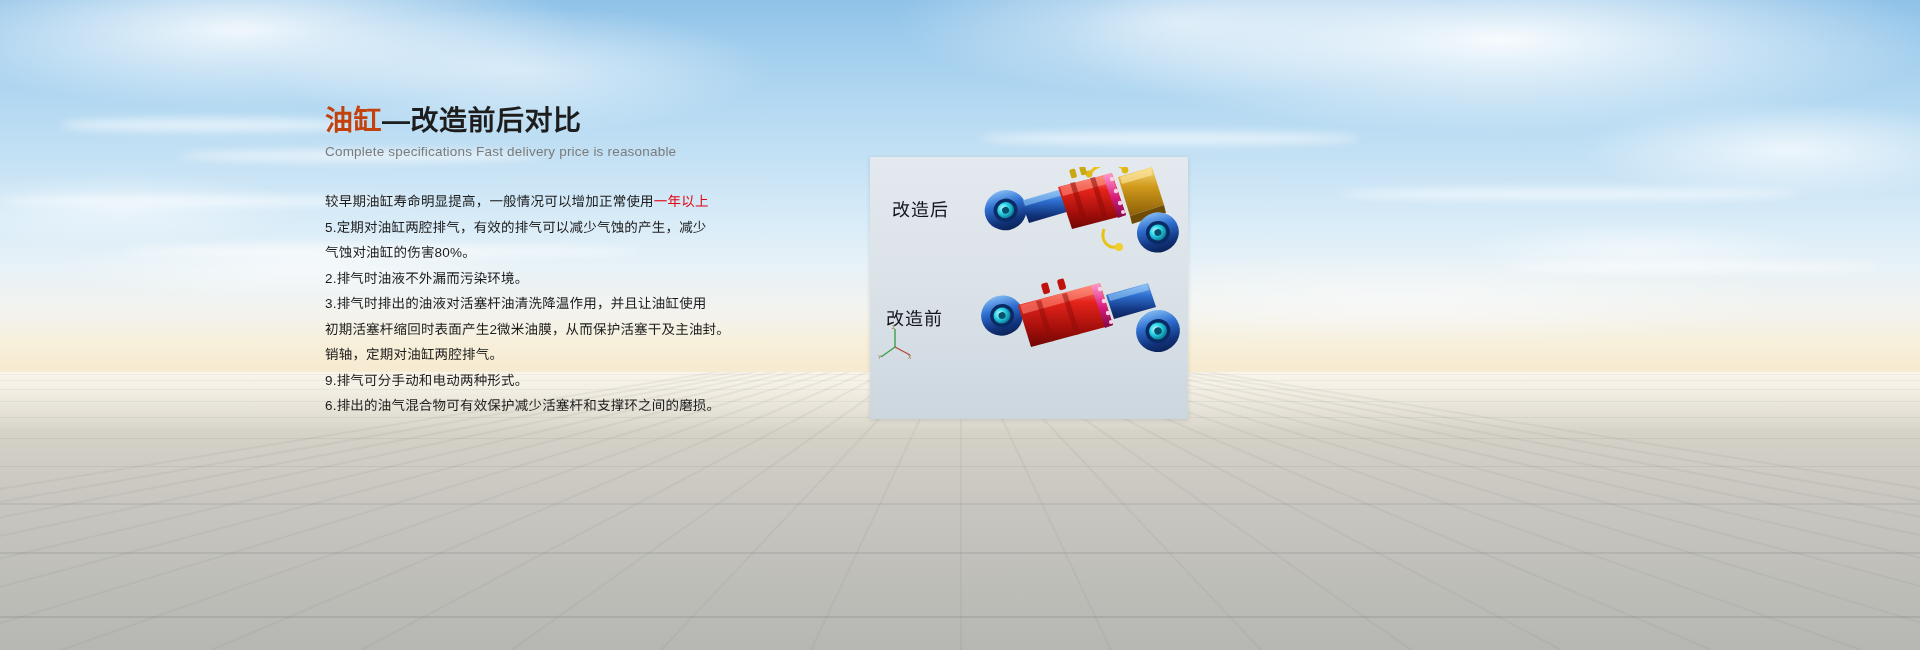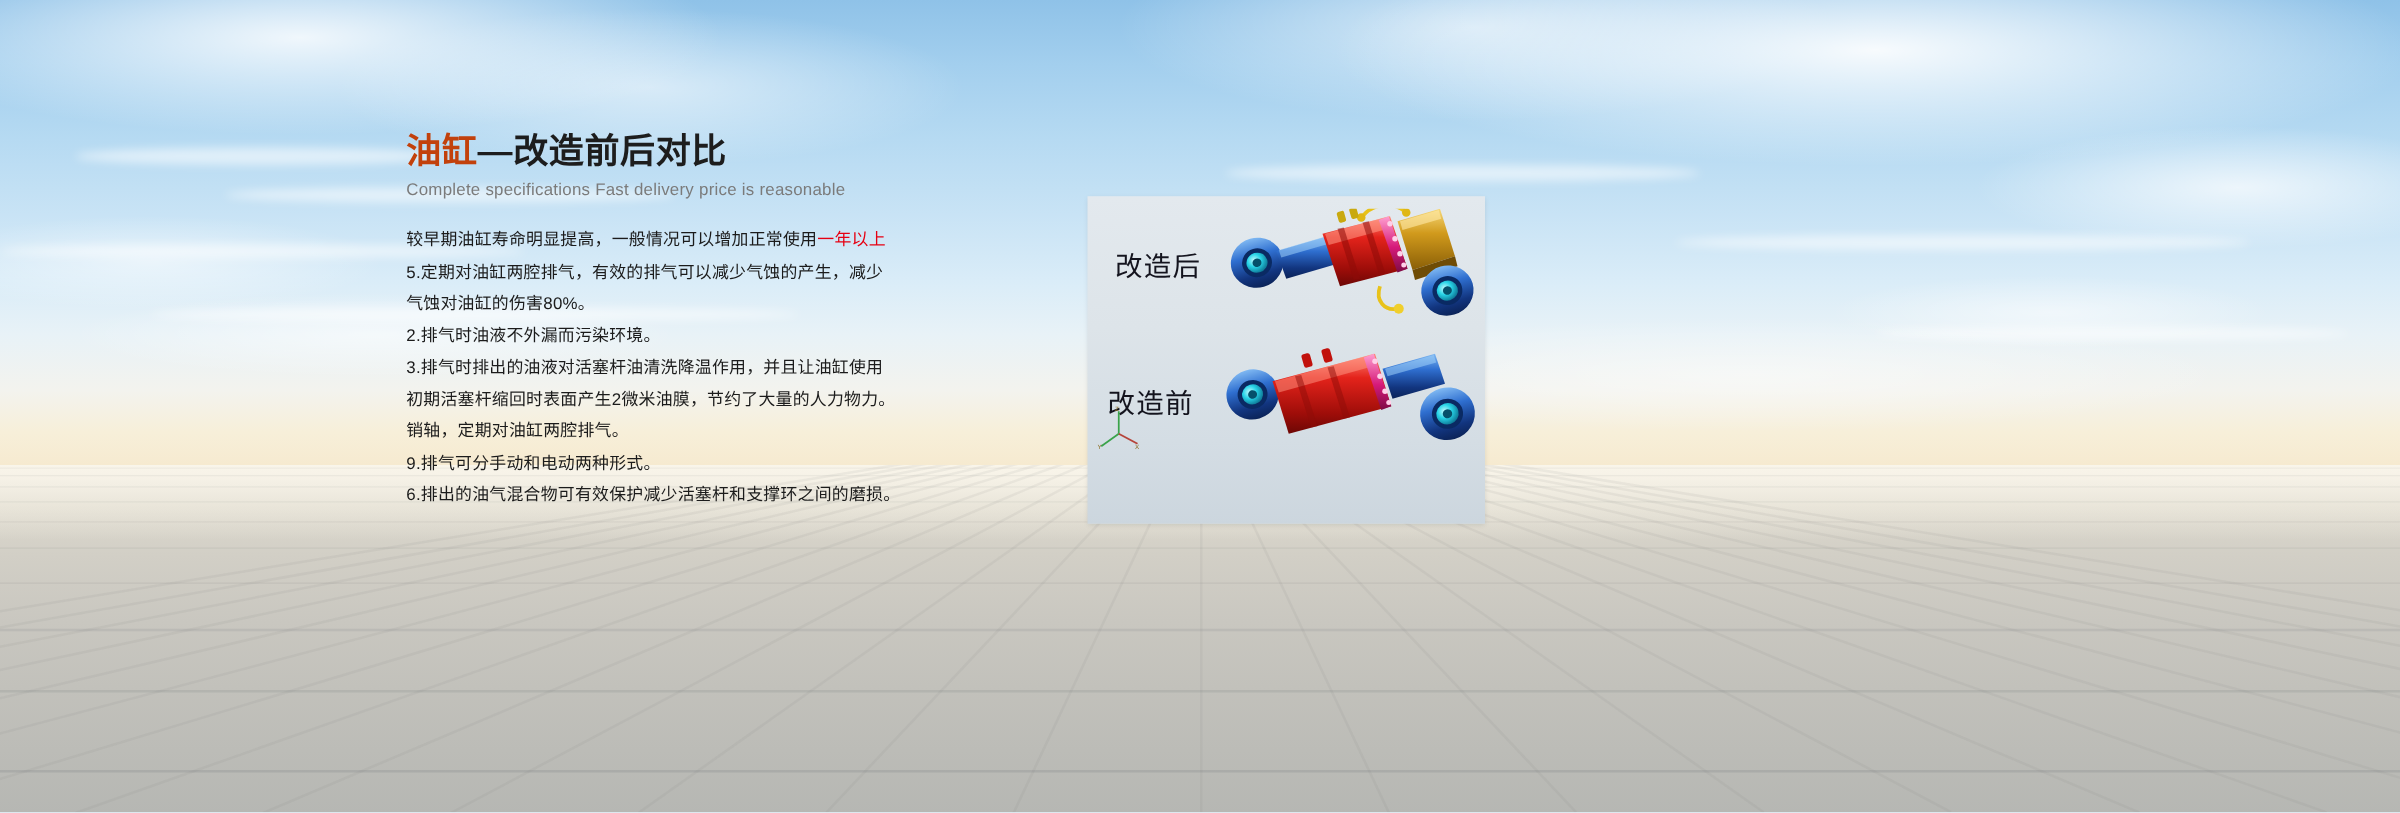--- a/index.html
+++ b/index.html
@@ -106,21 +106,21 @@
   }
   .headline .hl-red { color: #c2410c; }
   .subhead {
     margin-top: 6px;
     font-size: 13.5px;
     color: #7b7b7b;
     letter-spacing: .2px;
     white-space: nowrap;
   }
   .body-list {
-    margin-top: 20px;
+    margin-top: 30px;
     font-size: 13.5px;
     color: #1b1b1b;
     line-height: 25.5px;
     letter-spacing: .2px;
   }
   .body-list p { margin: 0; white-space: nowrap; }
   .body-list .em-red { color: #e60012; }
 
   
   .figure-panel {
@@ -128,21 +128,21 @@
     left: 870px;
     top: 157px;
     width: 318px;
     height: 262px;
     background: linear-gradient(to bottom, #e3e9ee 0%, #dde4e9 40%, #d4dde4 75%, #ccd6de 100%);
     box-shadow: 0 1px 4px rgba(60,70,80,.18);
   }
   .fig-label {
     position: absolute;
     font-family: "Liberation Serif", "DejaVu Serif", serif;
-    font-size: 22px;
+    font-size: 18px;
     color: #14141e;
     letter-spacing: 1px;
     white-space: nowrap;
   }
   .lbl-after  { left: 22px; top: 38px; }
   .lbl-before { left: 16px; top: 147px; }
   .axis-gizmo { position: absolute; left: 8px; top: 168px; width: 36px; height: 36px; }
 
   .cyl { position: absolute; }
   .cyl-after  { left: 96px; top: 10px;  width: 218px; height: 112px; }
@@ -211,21 +211,21 @@
     <h1 class="headline"><span class="hl-red">油缸</span><span>—改造前后对比</span></h1>
 
     <div class="subhead">Complete specifications Fast delivery price is reasonable</div>
 
     <div class="body-list" id="bodyList">
         <p><span>较早期油缸寿命明显提高，一般情况可以增加正常使用</span><span class="em-red">一年以上</span></p>
         <p><span>5.定期对油缸两腔排气，有效的排气可以减少气蚀的产生，减少</span></p>
         <p><span>气蚀对油缸的伤害80%。</span></p>
         <p><span>2.排气时油液不外漏而污染环境。</span></p>
         <p><span>3.排气时排出的油液对活塞杆油清洗降温作用，并且让油缸使用</span></p>
-        <p><span>初期活塞杆缩回时表面产生2微米油膜，节约了大量的人力物力。</span></p>
+        <p><span>初期活塞杆缩回时表面产生2微米油膜，从而保护活塞干及主油封。</span></p>
         <p><span>销轴，定期对油缸两腔排气。</span></p>
         <p><span>9.排气可分手动和电动两种形式。</span></p>
         <p><span>6.排出的油气混合物可有效保护减少活塞杆和支撑环之间的磨损。</span></p>
       </div>
   </div>
 
   <div class="figure-panel">
 
     <div class="fig-label lbl-after">改造后</div>
     <div class="fig-label lbl-before">改造前</div>

